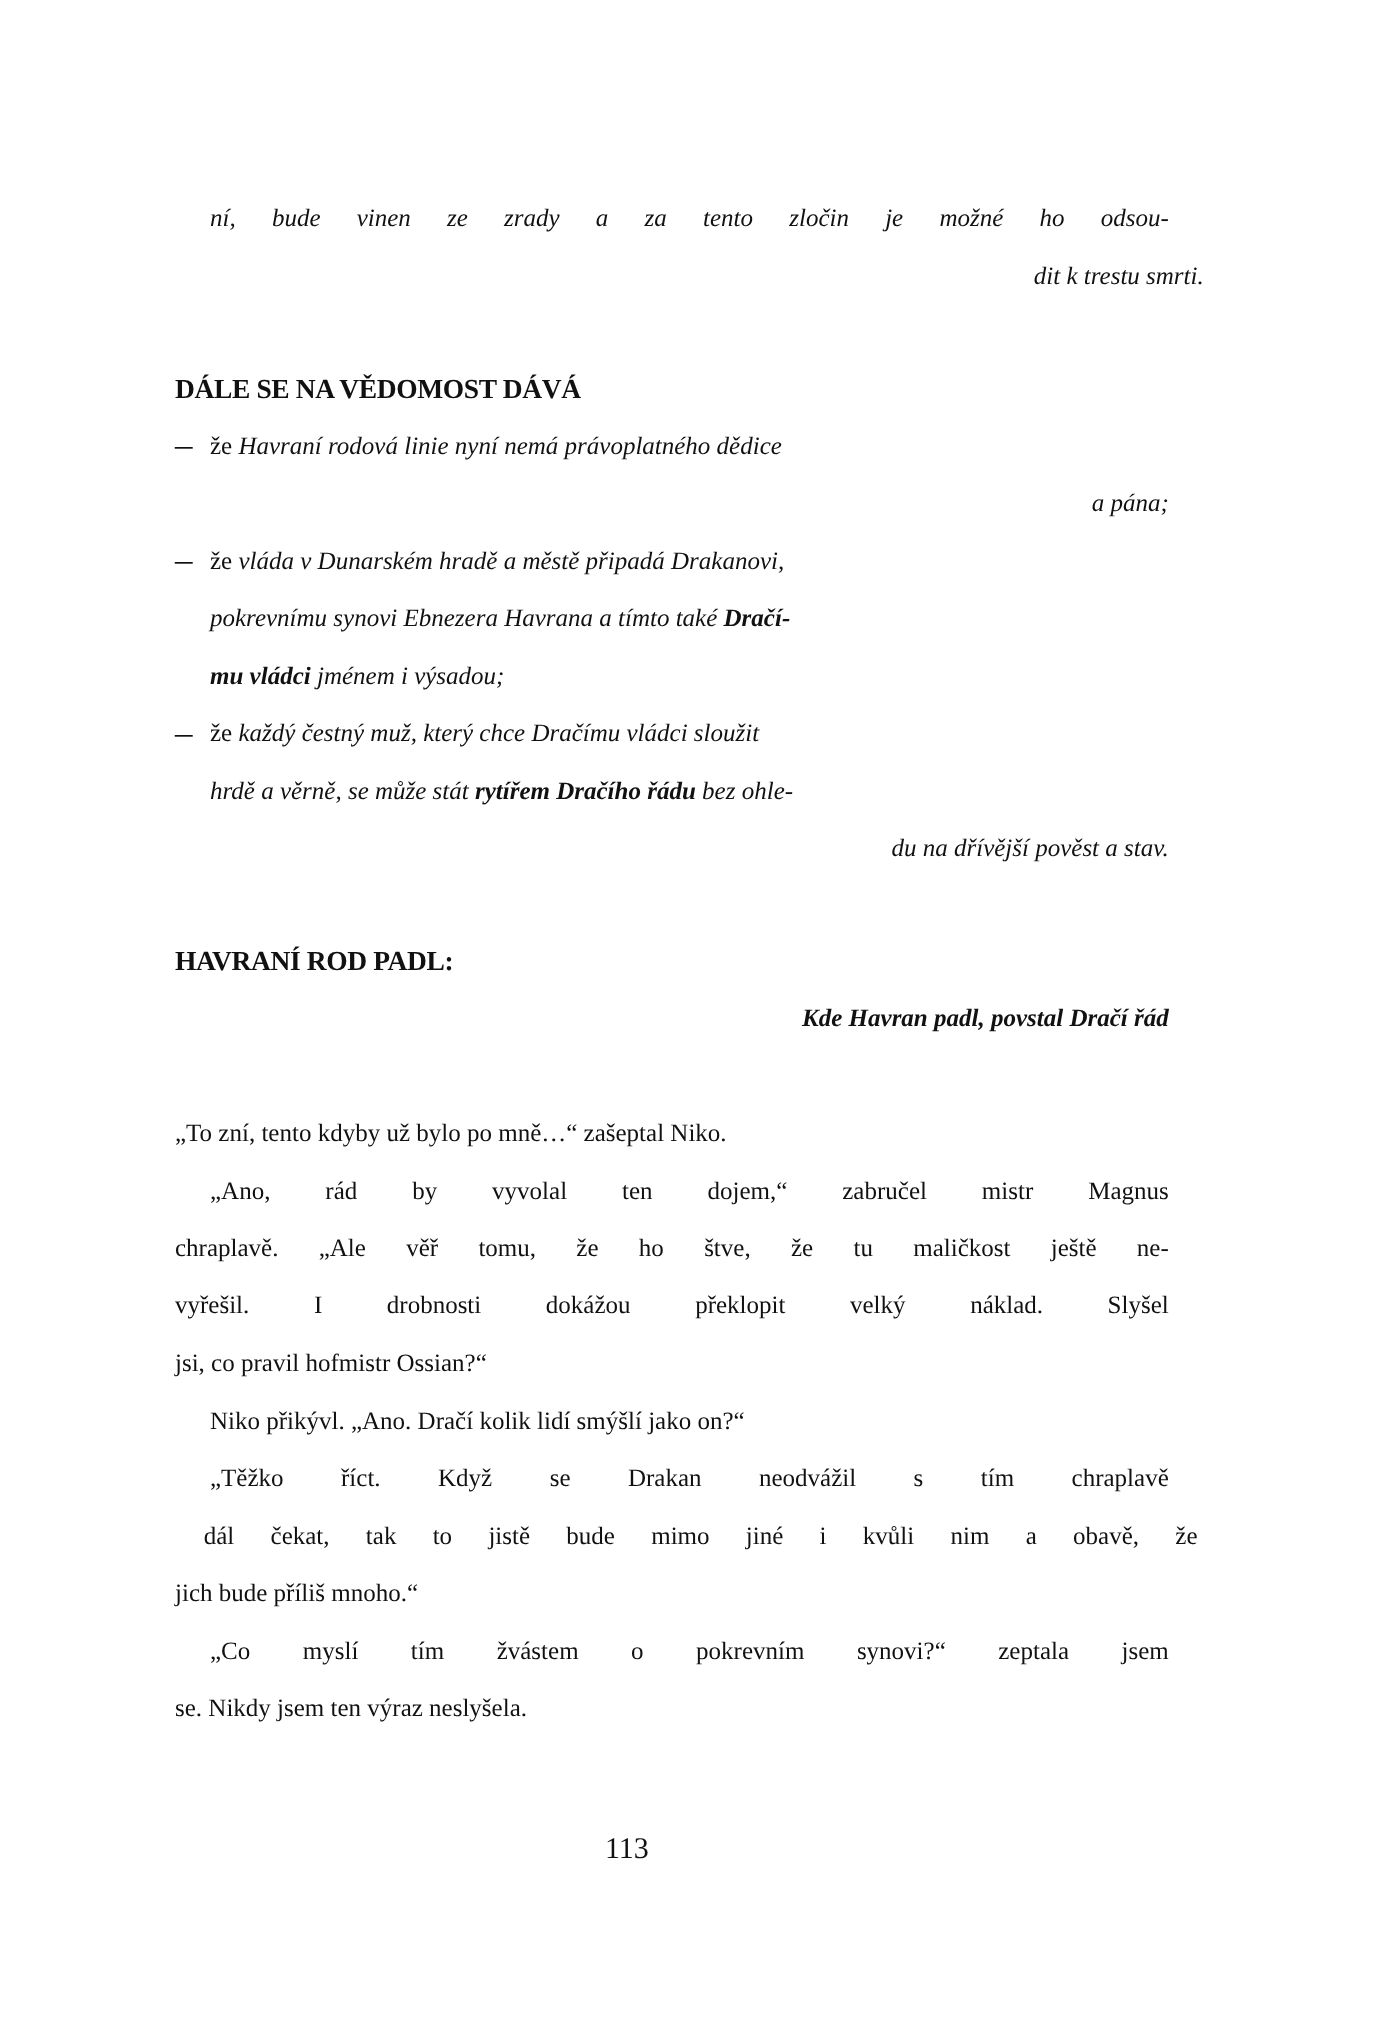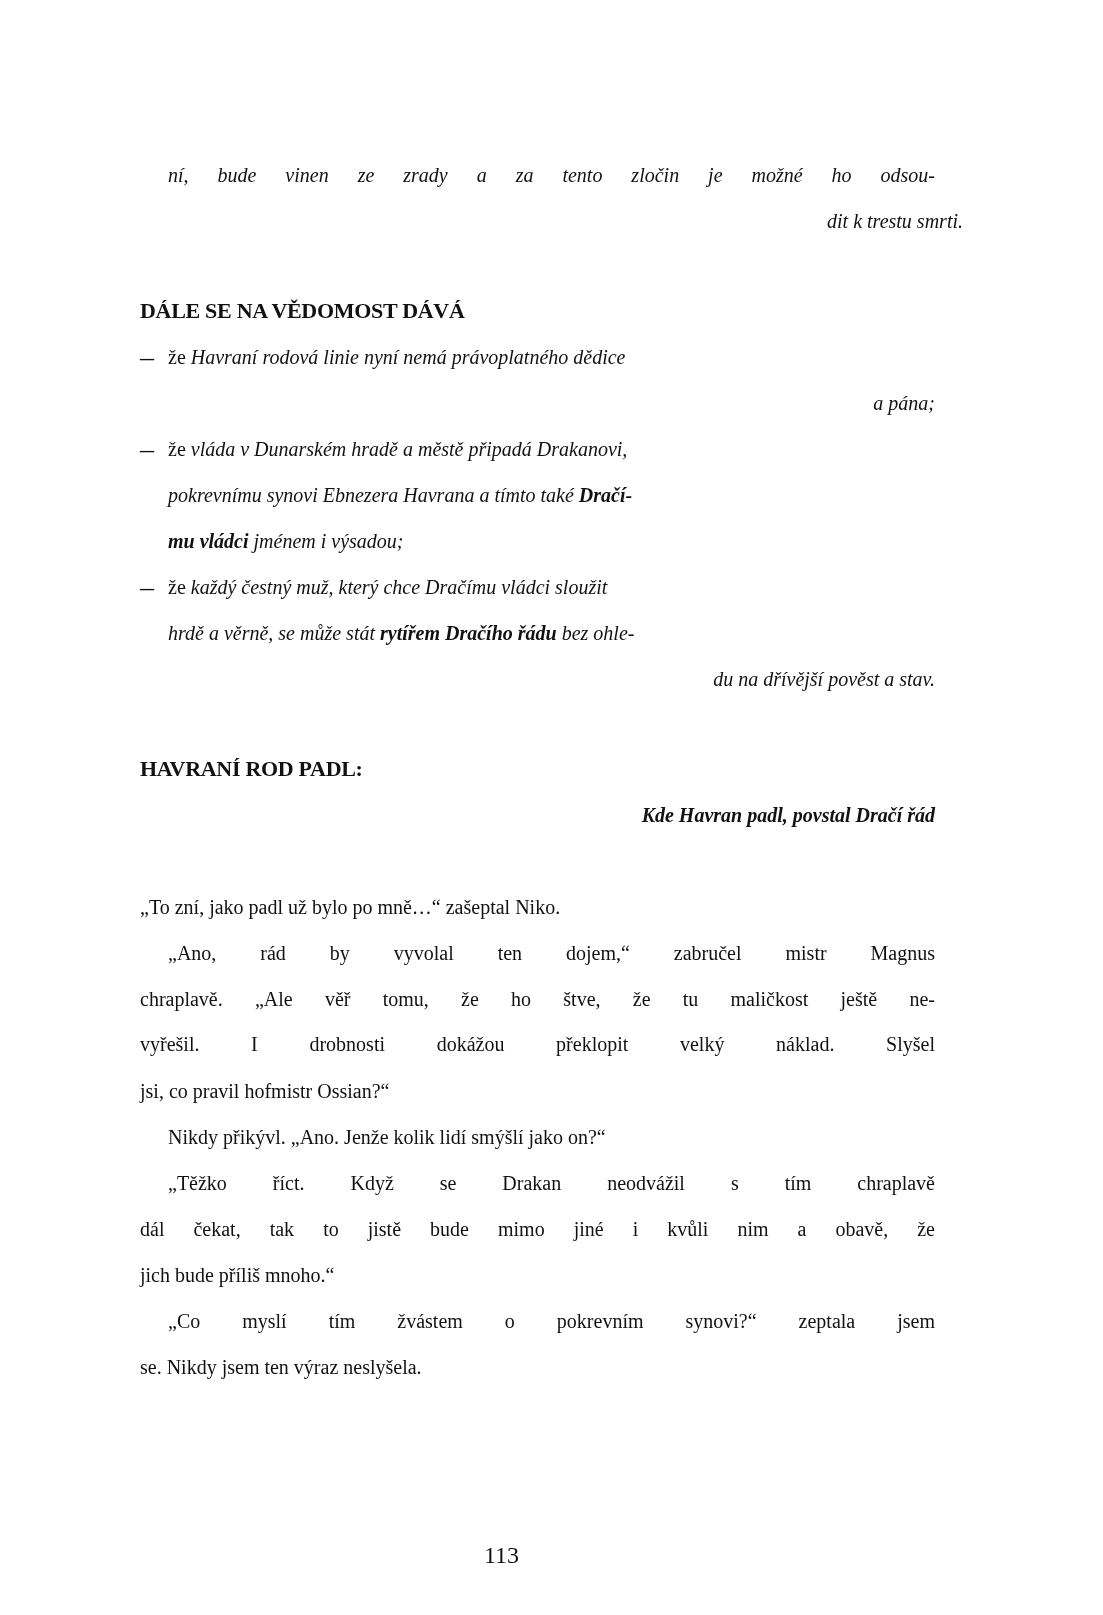--- a/index.html
+++ b/index.html
@@ -6,21 +6,21 @@
   body { width: 1103px; height: 1615px; position: relative; overflow: hidden;
          font-family: "Liberation Serif", "DejaVu Serif", serif; color: #111111; }
   .line { position: absolute; left: 140px; width: 795px; font-size: 20px; line-height: 46px;
           white-space: nowrap; }
   .just { text-align: justify; text-align-last: justify; white-space: normal; }
   .it { font-style: italic; text-align: right; }
   .b { font-weight: bold; }
   .indent1 { left: 168px; width: 767px; }
   .dash { position: absolute; left: 140px; font-size: 28px; line-height: 46px; }
   .heading { font-weight: bold; font-size: 22px; letter-spacing: -0.3px; }
-  .pn { position: absolute; left: 0; width: 1003px; top: 1540px; text-align: center;
+  .pn { position: absolute; left: 0; width: 1003px; top: 1464px; text-align: center;
         font-size: 24px; line-height: 30px; }
 </style>
 </head>
 <body>
 
 <div class="line it just" style="top:152px; left:168px; width:767px;">ní, bude vinen ze zrady a za tento zločin je možné ho odsou-</div>
 <div class="line it" style="top:198px; left:168px;">dit k trestu smrti.</div>
 
 <div class="line heading" style="top:288px;">DÁLE SE NA VĚDOMOST DÁVÁ</div>
 
@@ -46,25 +46,25 @@
   <span>že </span><span class="it">každý čestný muž, který chce Dračímu vládci sloužit</span>
 </div>
 <div class="line indent1" style="top:610px;">
   <span class="it">hrdě a věrně, se může stát </span><span class="it b">rytířem Dračího řádu</span><span class="it"> bez ohle-</span>
 </div>
 <div class="line indent1 it" style="top:656px;">du na dřívější pověst a stav.</div>
 
 <div class="line heading" style="top:746px;">HAVRANÍ ROD PADL:</div>
 <div class="line it b" style="top:792px;">Kde Havran padl, povstal Dračí řád</div>
 
-<div class="line" style="top:884px;">„To zní, jako padl už bylo po mně…“ zašeptal Niko.</div>
+<div class="line" style="top:884px;">„To zní, tento kdyby už bylo po mně…“ zašeptal Niko.</div>
 <div class="line just indent1" style="top:930px;">„Ano, rád by vyvolal ten dojem,“ zabručel mistr Magnus</div>
 <div class="line just" style="top:976px;">chraplavě. „Ale věř tomu, že ho štve, že tu maličkost ještě ne-</div>
 <div class="line just" style="top:1009px;margin-top:12px;">vyřešil. I drobnosti dokážou překlopit velký náklad. Slyšel</div>
 <div class="line" style="top:1068px;">jsi, co pravil hofmistr Ossian?“</div>
-<div class="line indent1" style="top:1114px;">Nikdy přikývl. „Ano. Jenže kolik lidí smýšlí jako on?“</div>
+<div class="line indent1" style="top:1114px;">Niko přikývl. „Ano. Dračí kolik lidí smýšlí jako on?“</div>
 <div class="line just indent1" style="top:1160px;">„Těžko říct. Když se Drakan neodvážil s tím chraplavě</div>
-<div class="line just" style="top:1206px;">dál čekat, tak to jistě bude mimo jiné i kvůli nim a obavě, že</div>
+<div class="line just" style="top:1206px;margin-left:23px;">dál čekat, tak to jistě bude mimo jiné i kvůli nim a obavě, že</div>
 <div class="line" style="top:1252px;">jich bude příliš mnoho.“</div>
 <div class="line just indent1" style="top:1298px;">„Co myslí tím žvástem o pokrevním synovi?“ zeptala jsem</div>
 <div class="line" style="top:1344px;">se. Nikdy jsem ten výraz neslyšela.</div>
 
 <div class="pn">113</div>
 
 </body></html>

